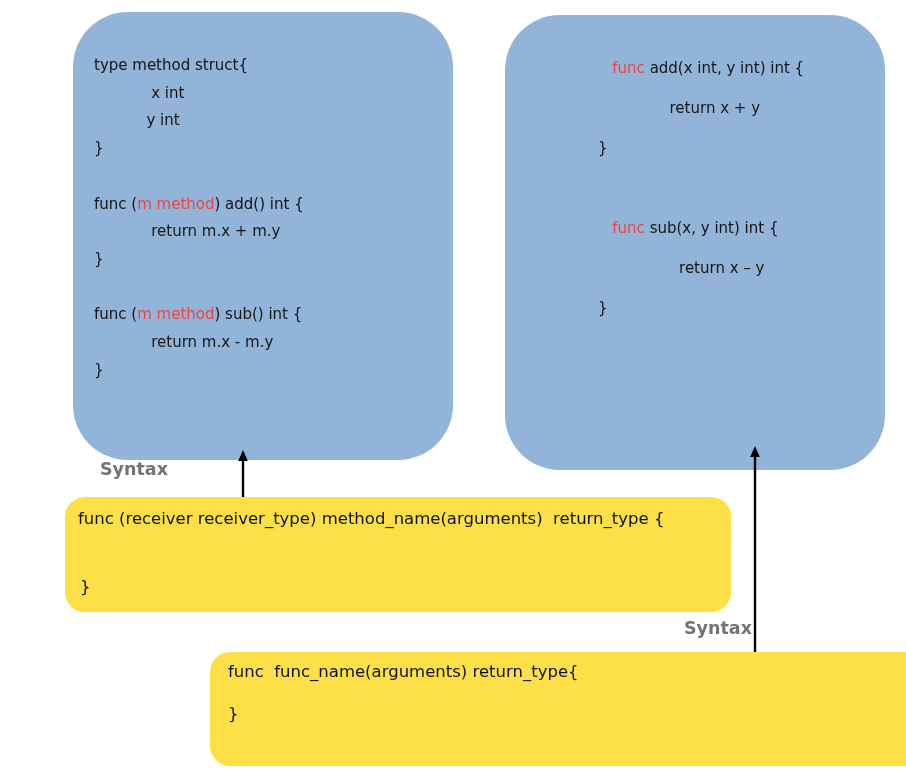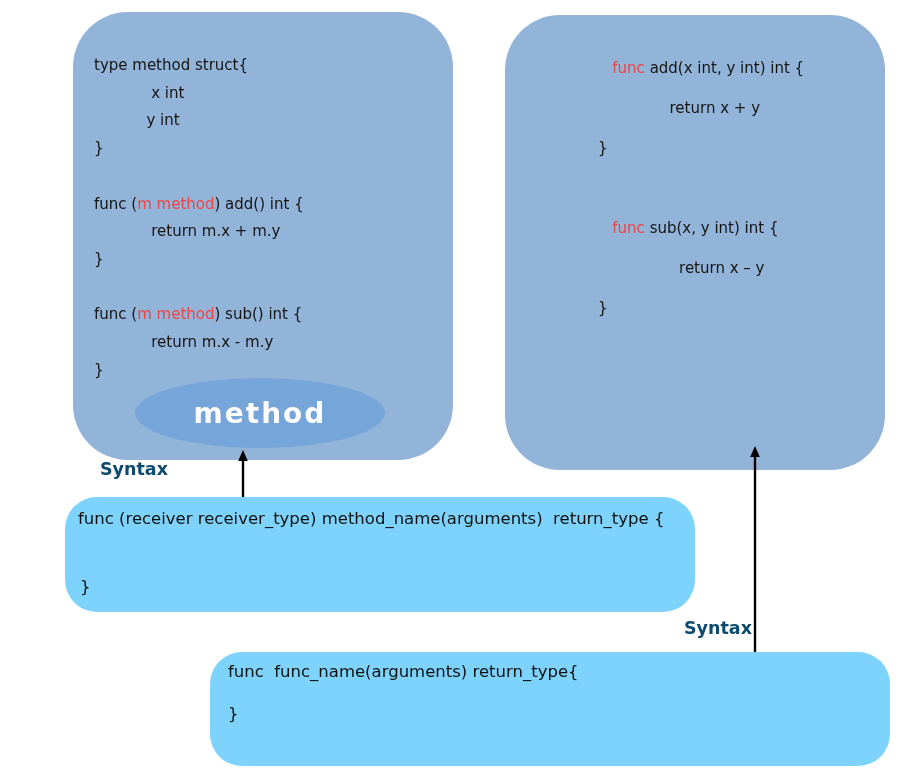--- a/index.html
+++ b/index.html
@@ -22,51 +22,48 @@
   .ellipse{
     position:absolute;background:#76a5d9;border-radius:50%;
     display:flex;align-items:center;justify-content:center;
   }
   #method-ellipse{left:135px;top:378px;width:250px;height:70px;}
   #function-ellipse{left:580px;top:381px;width:252px;height:66px;}
   .badge-label{
     color:#ffffff;font-size:28px;font-weight:bold;letter-spacing:2px;
   }
   .green-box{
-    position:absolute;background:#7dd3fc;border-radius:32px;
+    position:absolute;background:#fde047;border-radius:20px;padding-left:36px;
   }
   #method-syntax-box{left:65px;top:497px;width:630px;height:115px;}
   #function-syntax-box{left:210px;top:652px;width:680px;height:114px;}
   .syntax-line{
     position:absolute;color:#101010;font-size:16.5px;font-weight:500;white-space:pre;
   }
   #method-syntax-line1{left:13px;top:12px;}
   #method-syntax-close{left:15px;top:80px;}
   #function-syntax-line1{left:18px;top:10px;}
   #function-syntax-close{left:18px;top:52px;}
   .syntax-label{
-    position:absolute;color:#0c4a6e;font-size:17.5px;font-weight:600;
+    position:absolute;color:#737373;font-size:17.5px;font-weight:600;
   }
   #syntax-label-left{left:100px;top:459px;}
   #syntax-label-right{left:684px;top:618px;}
   .arrow-svg{position:absolute;}
   #left-arrow{left:235px;top:450px;}
   #right-arrow{left:747px;top:446px;}
 </style>
 </head>
 <body>
 
 <div id="canvas">
 
   <div id="method-card" class="blue-card">
   </div>
   <div id="method-code" class="code-block"><div><span>type method struct{</span></div><div><span>            x int</span></div><div><span>           y int</span></div><div><span>}</span></div><div>&nbsp;</div><div><span>func (</span><span class="seg-yellow">m method</span><span>) add() int {</span></div><div><span>            return m.x + m.y</span></div><div><span>}</span></div><div>&nbsp;</div><div><span>func (</span><span class="seg-yellow">m method</span><span>) sub() int {</span></div><div><span>            return m.x - m.y</span></div><div><span>}</span></div></div>
-  <div id="method-ellipse" class="ellipse">
-    <span class="badge-label">method</span>
-  </div>
 
   <div id="function-card" class="blue-card">
   </div>
   <div id="function-code" class="code-block"><div><span>   </span><span class="seg-yellow">func</span><span> add(x int, y int) int {</span></div><div><span>               return x + y</span></div><div><span>}</span></div><div>&nbsp;</div><div><span>   </span><span class="seg-yellow">func</span><span> sub(x, y int) int {</span></div><div><span>                 return x – y</span></div><div><span>}</span></div></div>
 
   <svg id="left-arrow" class="arrow-svg" width="16" height="60" viewBox="0 0 16 60">
     <line x1="8" y1="8" x2="8" y2="52" stroke="#000000" stroke-width="2.4"></line>
     <polygon points="8,0 3.2,11 12.8,11" fill="#000000"></polygon>
     <polygon points="8,60 3.2,49 12.8,49" fill="#000000"></polygon>
   </svg>

